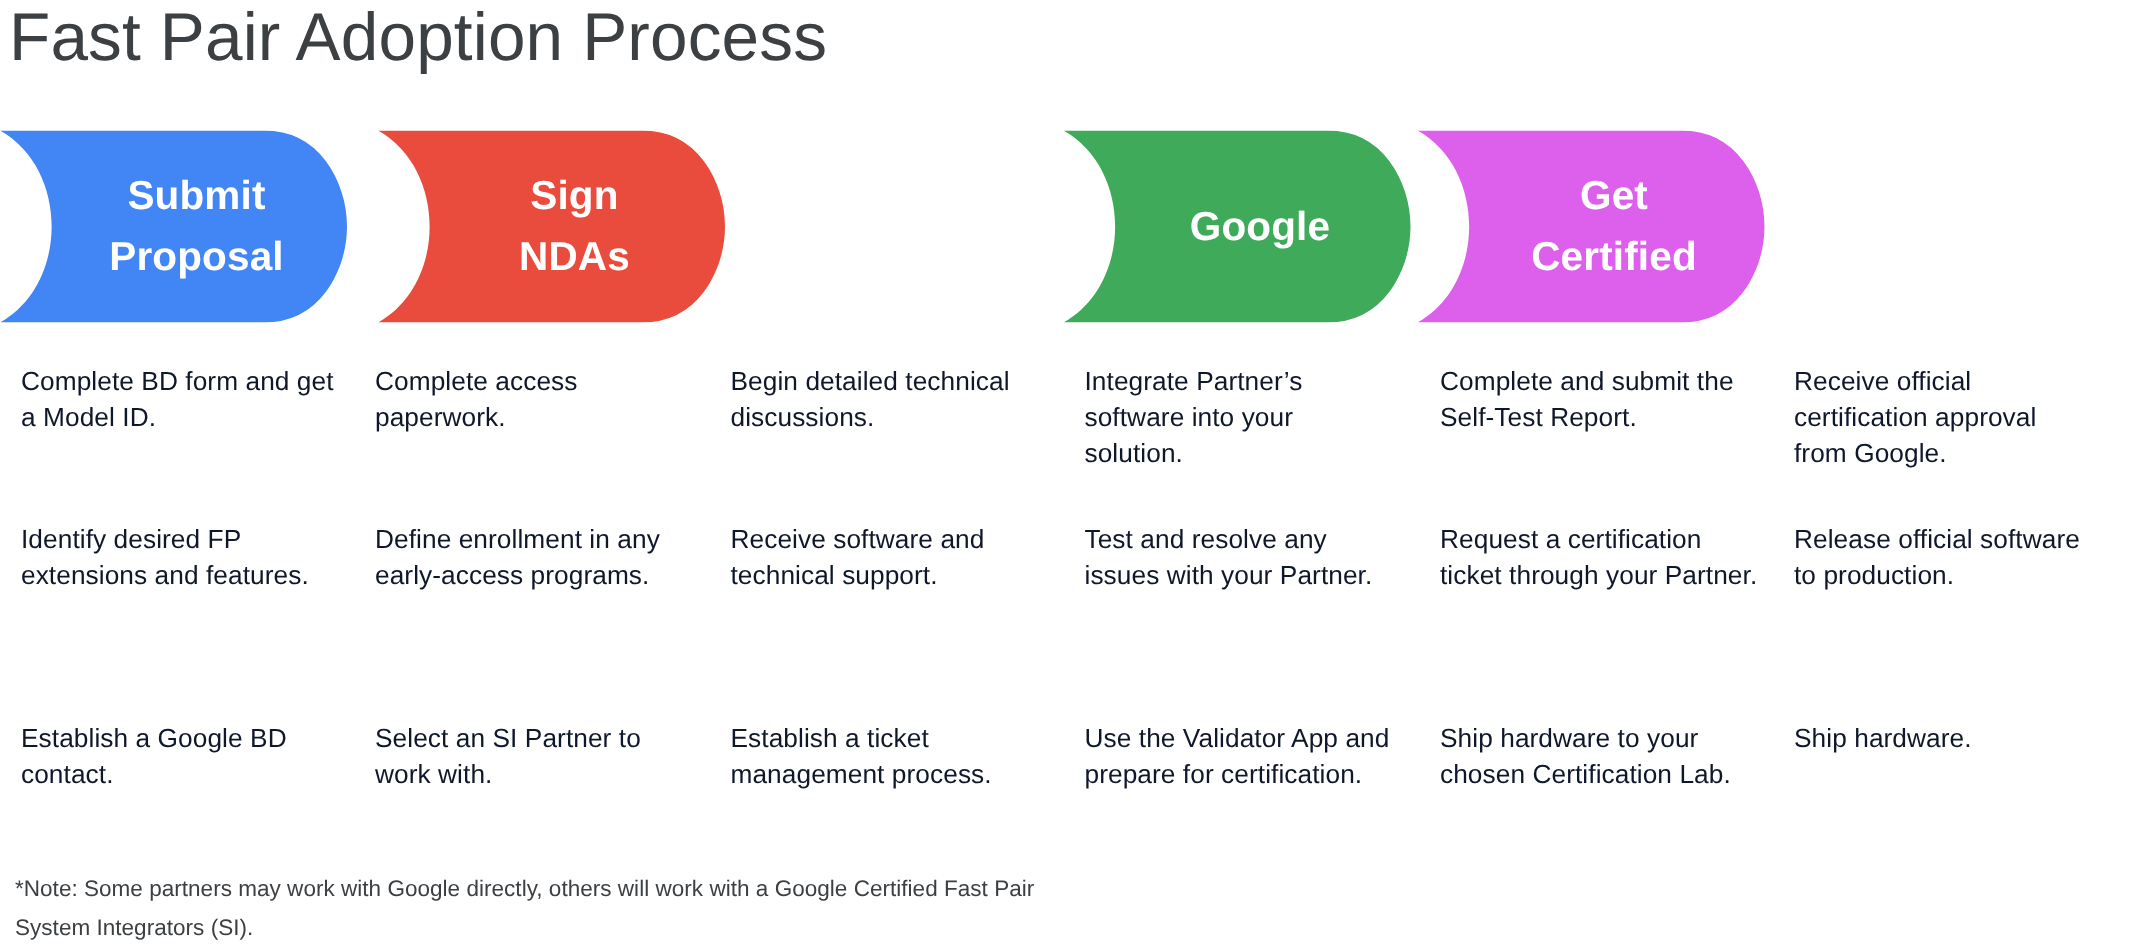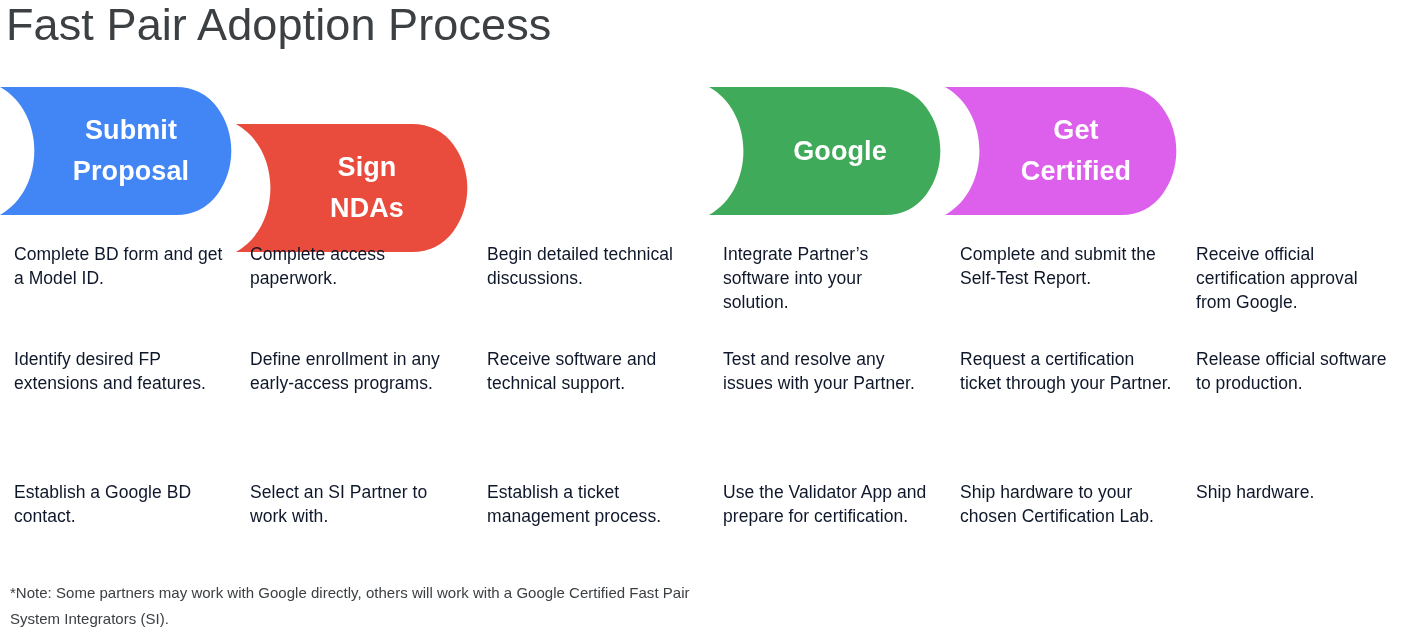--- a/index.html
+++ b/index.html
@@ -116,21 +116,21 @@
 <div class="banner" id="banner">
     <div class="chev" style="left: 0px; width: 236px;">
       <div class="chev-bg">
         <svg viewBox="0 0 236 128" preserveAspectRatio="none">
           <path d="M 0 0 L 176 0 Q 202 0 217.3 20.48 C 236 46.08 236 81.92 217.3 107.52 Q 202 128 176 128 L 0 128 C 45.900000000000006 102.4 45.900000000000006 25.6 0 0 Z" fill="#4285f4"></path>
         </svg>
       </div>
       <div class="chev-label">Submit
 Proposal</div>
     </div>
-    <div class="chev" style="left: 236px; width: 236px; margin-top: 37px;">
+    <div class="chev" style="left: 252px; width: 236px;">
       <div class="chev-bg">
         <svg viewBox="0 0 236 128" preserveAspectRatio="none">
           <path d="M 0 0 L 176 0 Q 202 0 217.3 20.48 C 236 46.08 236 81.92 217.3 107.52 Q 202 128 176 128 L 0 128 C 45.900000000000006 102.4 45.900000000000006 25.6 0 0 Z" fill="#e94b3c"></path>
         </svg>
       </div>
       <div class="chev-label">Sign
 NDAs</div>
     </div>
     <div class="chev" style="left: 709px; width: 236px;">
       <div class="chev-bg">

